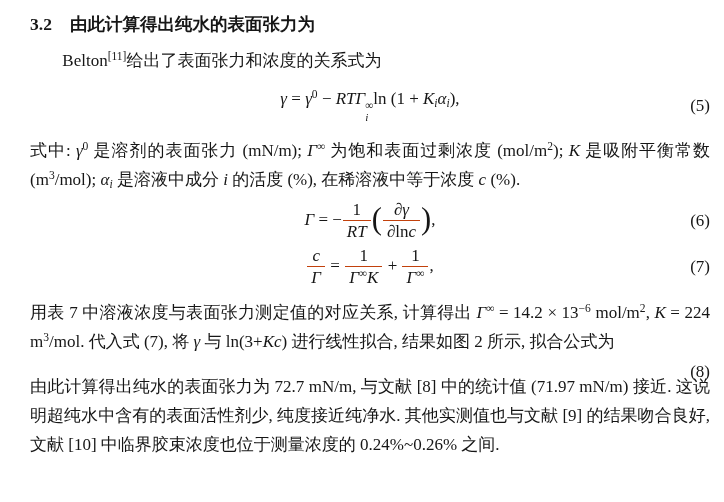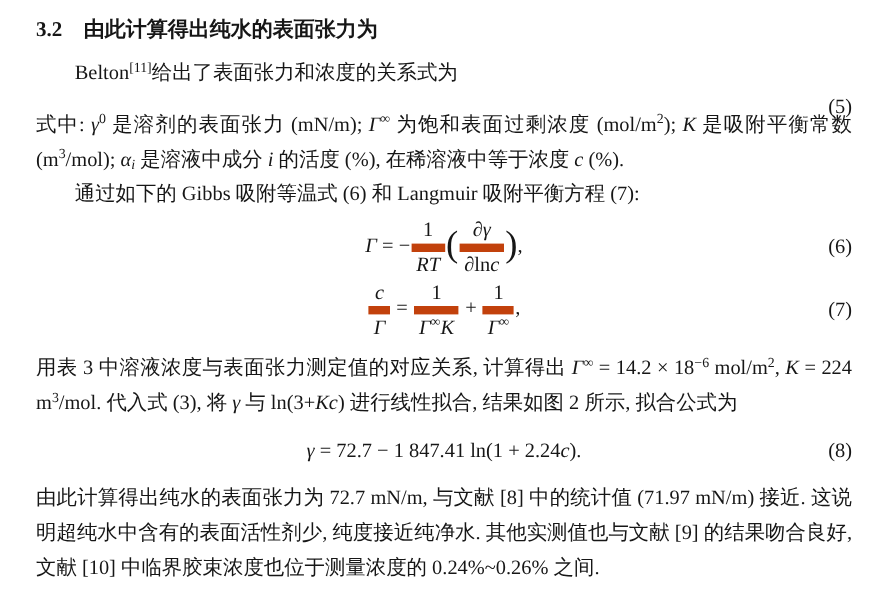--- a/index.html
+++ b/index.html
@@ -31,21 +31,21 @@
   .eq-m1 { margin: 14px 0 12px 0; }
   .eq-m2 { margin: 6px 0 2px 0; }
   .eq-m3 { margin: 4px 0 10px 0; }
   .eq-m4 { margin: 16px 0 14px 0; }
   .eq-num { position: absolute; right: 0; top: 50%; transform: translateY(-50%); font-style: normal; }
   .eq-body { display: inline-block; }
 
   
   .frac { display: inline-block; vertical-align: middle; text-align: center; line-height: 1.15; margin: 0 1px; }
   .frac .fn { display: block; padding: 0 4px 1px 4px; }
-  .frac .fd { display: block; border-top: 7px solid #c2410c; padding: 1px 4px 0 4px; }
+  .frac .fd { display: block; border-top: 1px solid #c2410c; padding: 1px 4px 0 4px; }
 
   
   .bigp { font-size: 180%; vertical-align: -0.12em; line-height: 0; font-style: normal; }
 
   
   .stack { display: inline-flex; flex-direction: column; font-size: 66%; line-height: 1.05; vertical-align: -0.45em; text-align: left; }
 </style>
 </head>
 <body>
 
@@ -53,49 +53,51 @@
 
   <div class="heading">
     <span class="hnum">3.2</span><span>由此计算得出纯水的表面张力为</span>
   </div>
 
   <p class="para indent">
     <span>Belton</span><sup>[11]</sup><span>给出了表面张力和浓度的关系式为</span>
   </p>
 
   <div class="eq-row eq-m1">
+    <span class="eq-body">
+      <span class="v">γ</span><span> = </span><span class="v">γ</span><sup>0</sup><span> − </span><span class="v">RTΓ</span><span class="stack">
+          <span>∞</span>
+          <span class="v">i</span>
+        </span><span>ln (1 + </span><span class="v">K</span><sub class="v">i</sub><span class="v">α</span><sub class="v">i</sub><span>),</span>
+    </span>
     <span class="eq-num">(5)</span>
   </div>
 
   <p class="para">
     <span>式中: </span><span class="v">γ</span><sup>0</sup><span> 是溶剂的表面张力 (mN/m); </span><span class="v">Γ</span><sup>∞</sup><span> 为饱和表面过剩浓度 (mol/m</span><sup>2</sup><span>); </span><span class="v">K</span><span> 是吸附平衡常数 (m</span><sup>3</sup><span>/mol); </span><span class="v">α</span><sub class="v">i</sub><span> 是溶液中成分 </span><span class="v">i</span><span> 的活度 (%), 在稀溶液中等于浓度 </span><span class="v">c</span><span> (%).</span>
   </p>
 
-  <p class="para indent">通过如下的 Gibbs 吸附等温式 (6) 和 Langmuir 吸附平衡方程 (7):</p>
 
   <div class="eq-row eq-m2">
     <span class="eq-body">
       <span class="v">Γ</span><span> = </span><span>−</span><span class="frac"><span class="fn">1</span><span class="fd v">RT</span></span><span class="bigp">(</span><span class="frac"><span class="fn"><span class="v">∂</span><span class="v">γ</span></span><span class="fd"><span class="v">∂</span><span>ln</span><span class="v">c</span></span></span><span class="bigp">)</span><span>,</span>
     </span>
     <span class="eq-num">(6)</span>
   </div>
 
   <div class="eq-row eq-m3">
     <span class="eq-body">
       <span class="frac"><span class="fn v">c</span><span class="fd v">Γ</span></span><span> = </span><span class="frac"><span class="fn">1</span><span class="fd"><span class="v">Γ</span><sup>∞</sup><span class="v">K</span></span></span><span> + </span><span class="frac"><span class="fn">1</span><span class="fd"><span class="v">Γ</span><sup>∞</sup></span></span><span>,</span>
     </span>
     <span class="eq-num">(7)</span>
   </div>
 
   <p class="para">
-    <span>用表 3 中溶液浓度与表面张力测定值的对应关系, 计算得出 </span><span class="v">Γ</span><sup>∞</sup><span> = 14.2 × 18</span><sup>−6</sup><span> mol/m</span><sup>2</sup><span>, </span><span class="v">K</span><span> = 224 m</span><sup>3</sup><span>/mol. 代入式 (3), 将 </span><span class="v">γ</span><span> 与 ln(3+</span><span class="v">K</span><span class="v">c</span><span>) 进行线性拟合, 结果如图 2 所示, 拟合公式为</span>
+    <span>用表 7 中溶液浓度与表面张力测定值的对应关系, 计算得出 </span><span class="v">Γ</span><sup>∞</sup><span> = 14.2 × 13</span><sup>−6</sup><span> mol/m</span><sup>2</sup><span>, </span><span class="v">K</span><span> = 224 m</span><sup>3</sup><span>/mol. 代入式 (7), 将 </span><span class="v">γ</span><span> 与 ln(3+</span><span class="v">K</span><span class="v">c</span><span>) 进行线性拟合, 结果如图 2 所示, 拟合公式为</span>
   </p>
 
   <div class="eq-row eq-m4">
-    <span class="eq-body">
-      <span class="v">γ</span><span> = 72.7 − 1 847.41 ln(1 + 2.24</span><span class="v">c</span><span>).</span>
-    </span>
     <span class="eq-num">(8)</span>
   </div>
 
   <p class="para">由此计算得出纯水的表面张力为 72.7 mN/m, 与文献 [8] 中的统计值 (71.97 mN/m) 接近. 这说明超纯水中含有的表面活性剂少, 纯度接近纯净水. 其他实测值也与文献 [9] 的结果吻合良好, 文献 [10] 中临界胶束浓度也位于测量浓度的 0.24%~0.26% 之间.</p>
 
 </div>
 
 </body></html>

